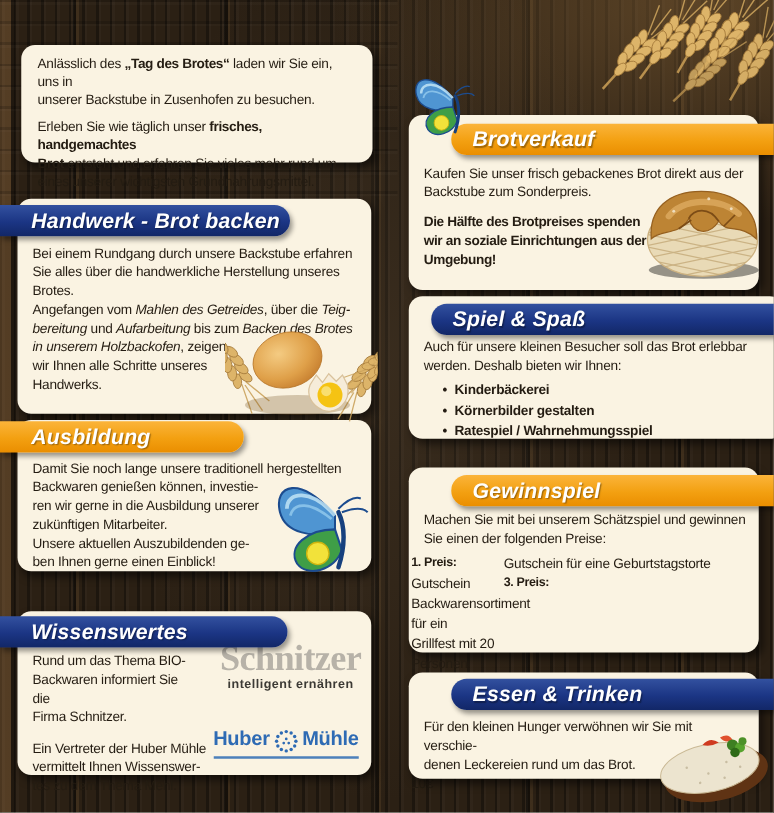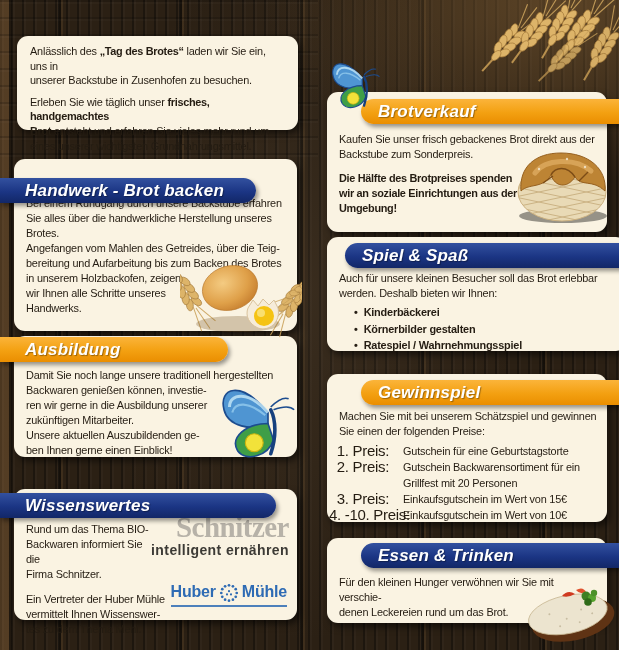--- a/index.html
+++ b/index.html
@@ -18,43 +18,43 @@
   .hgrain{position:absolute;left:0;top:0;width:318px;height:160px;pointer-events:none;
     background:repeating-linear-gradient(180deg, rgba(0,0,0,.30) 0 2px, rgba(255,255,255,.03) 2px 4px, rgba(0,0,0,0) 4px 17px);
     opacity:.55;}
   .card{
     position:absolute; background:#faf3e2; border-radius:11px;
     box-shadow:3px 4px 7px rgba(0,0,0,.55);
     color:#241c12; z-index:1;
   }
   .txt{margin:0; font-size:10.9px; line-height:15px; letter-spacing:-.2px; white-space:pre-line;}
   .b{font-weight:bold; letter-spacing:-.3px;}
-  .i{}
+  .i{font-style:italic;}
   .banner{
     position:absolute; height:25px; line-height:25px; z-index:3;
     color:#fff; font-size:17px; font-weight:bold; font-style:italic; letter-spacing:.2px;
     text-shadow:1px 1px 1px rgba(0,0,0,.35);
     box-shadow:2px 3px 4px rgba(0,0,0,.4);
     white-space:nowrap;
   }
   .banner.blue{background:linear-gradient(180deg,#33519f 0%,#1b3584 55%,#122767 100%);}
   .banner.orange{background:linear-gradient(180deg,#fbb43a 0%,#f3a011 55%,#ea8e00 100%);}
   .banner.left{left:0; border-radius:0 13px 13px 0; padding-left:25px; padding-right:20px;}
   .banner.right{border-radius:13px 0 0 13px; right:0; padding-left:17px;}
   .bullets{margin:3px 0 0 15px; padding:0; list-style:none;}
   .bullets li{font-weight:bold; font-size:10.9px; line-height:16.5px; letter-spacing:-.2px;}
   .bullets li::before{content:"•"; margin-right:6px; font-weight:bold;}
   .prizes{display:grid; grid-template-columns:68px 1fr; column-gap:6px; row-gap:0; margin-top:4px;}
-  .prizes .plabel{font-weight:normal; text-align:center; font-size:15px; line-height:16px; letter-spacing:-.3px; white-space:nowrap;}
+  .prizes .plabel{font-weight:bold; text-align:left; font-size:10px; line-height:16px; letter-spacing:-.3px; white-space:nowrap;}
   .prizes .ptext{font-size:10.9px; line-height:16px; letter-spacing:-.2px; white-space:pre-line;}
   .illu{position:absolute; z-index:4;}
   
   .schnitzer{position:absolute; right:8px; top:24px; text-align:right; z-index:2;}
   .schnitzer .word{font-family:"Liberation Serif", serif; font-size:29px; line-height:28px; color:#b7b2a8; letter-spacing:-.5px; font-weight:bold;text-align:right;}
-  .schnitzer .tag{font-size:14px; font-weight:bold; color:#3c3a35; letter-spacing:.4px; margin-top:1px;text-align:center;}
+  .schnitzer .tag{font-size:10px; font-weight:bold; color:#3c3a35; letter-spacing:.4px; margin-top:1px;text-align:center;}
   .huber{position:absolute; right:10px; bottom:13px; display:flex; align-items:flex-start; gap:3px;
     color:#2e6bb4; font-weight:bold; font-size:16px; letter-spacing:-.2px; border-bottom:2px solid rgba(46,107,180,.85); padding-bottom:2px;}
 </style>
 </head>
 <body>
 
 <div class="page">
   <div class="hgrain"></div>
 
   <svg width="0" height="0" style="position:absolute" aria-hidden="true">
@@ -115,42 +115,42 @@
   <section class="card" style="left:14px;top:159px;width:283px;height:172px">
     <p class="txt" style="padding:37px 12px 0 12px"><span>Bei einem Rundgang durch unsere Backstube erfahren
 Sie alles über die handwerkliche Herstellung unseres
 Brotes.
 Angefangen vom </span><span class="i">Mahlen des Getreides</span><span>, über die </span><span class="i">Teig-
 bereitung</span><span> und </span><span class="i">Aufarbeitung</span><span> bis zum </span><span class="i">Backen des Brotes
 in unserem Holzbackofen</span><span>, zeigen
 wir Ihnen alle Schritte unseres
 Handwerks.</span></p>
   </section>
-  <div class="banner blue left" style="top:178px;width:256px;box-sizing:border-box"><span>Handwerk - Brot backen</span></div>
+  <div class="banner blue left" style="top:164px;width:232px;box-sizing:border-box"><span>Handwerk - Brot backen</span></div>
 
   <svg class="illu" style="left:180px;top:250px" width="122" height="88" viewBox="0 0 122 88">
     <use href="#ear" transform="translate(16,58) rotate(150) scale(0.95)"></use>
     <use href="#ear" transform="translate(103,64) rotate(-145) scale(0.95)"></use>
     <use href="#ear" transform="translate(112,48) rotate(-120) scale(0.8)" opacity="0.9"></use>
     <ellipse cx="58" cy="74" rx="42" ry="8" fill="rgba(110,75,25,0.28)"></ellipse>
     <ellipse cx="50" cy="38" rx="28" ry="22" transform="rotate(-16 50 38)" fill="url(#eggGrad)" stroke="#b5762a" stroke-width="0.6"></ellipse>
     <path d="M68,58 l5,-8 5,6 5,-7 6,6 5,-5 4,8 C101,72 89,82 78,78 C69,74 65,66 68,58 Z" fill="#f6ecd9" stroke="#d9c29c" stroke-width="1"></path>
     <circle cx="84" cy="66" r="10" fill="#f5c313"></circle>
     <circle cx="81" cy="63" r="4" fill="#fae27a" opacity="0.9"></circle>
   </svg>
 
   <section class="card" style="left:14px;top:336px;width:283px;height:121px">
     <p class="txt" style="padding:32px 12px 0 12px"><span>Damit Sie noch lange unsere traditionell hergestellten
 Backwaren genießen können, investie-
 ren wir gerne in die Ausbildung unserer
 zukünftigen Mitarbeiter.
 Unsere aktuellen Auszubildenden ge-
 ben Ihnen gerne einen Einblick!</span></p>
   </section>
-  <div class="banner orange left" style="top:337px;width:228px;box-sizing:border-box"><span>Ausbildung</span></div>
+  <div class="banner orange left" style="top:337px;width:195px;box-sizing:border-box"><span>Ausbildung</span></div>
   <svg class="illu" style="left:213px;top:374px" width="88" height="88" viewBox="0 0 64 64">
     <use href="#bf" transform="translate(2,2)"></use>
   </svg>
 
   <section class="card" style="left:14px;top:489px;width:283px;height:131px">
     <p class="txt" style="padding:33px 12px 0 12px;width:155px;box-sizing:border-box"><span>Rund um das Thema BIO-
 Backwaren informiert Sie die
 Firma Schnitzer.</span></p>
     <p class="txt" style="padding:10px 12px 0 12px;width:170px;box-sizing:border-box"><span>Ein Vertreter der Huber Mühle
 vermittelt Ihnen Wissenswer-
@@ -176,21 +176,21 @@
             <circle cx="3.6" cy="6.8" r="1.5"></circle>
             <circle cx="6.7" cy="3.7" r="1.5"></circle>
           <circle cx="11" cy="9" r="1.2"></circle>
             <circle cx="8.8" cy="12.6" r="1.2"></circle>
             <circle cx="13.2" cy="12.6" r="1.2"></circle>
         </g>
       </svg>
       <span>Mühle</span>
     </div>
   </section>
-  <div class="banner blue left" style="top:493px;width:276px;box-sizing:border-box"><span>Wissenswertes</span></div>
+  <div class="banner blue left" style="top:493px;width:230px;box-sizing:border-box"><span>Wissenswertes</span></div>
 
   <section class="card" style="left:327px;top:92px;width:280px;height:140px">
     <p class="txt" style="padding:40px 10px 0 12px"><span>Kaufen Sie unser frisch gebackenes Brot direkt aus der
 Backstube zum Sonderpreis.</span></p>
     <p class="txt b" style="padding:9px 0 0 12px;width:205px"><span>Die Hälfte des Brotpreises spenden
 wir an soziale Einrichtungen aus der
 Umgebung!</span></p>
   </section>
   <div class="banner orange right" style="top:99px;width:274px;box-sizing:border-box"><span>Brotverkauf</span></div>
   <svg class="illu" style="left:326px;top:53px" width="58" height="58" viewBox="0 0 64 64">
@@ -228,21 +228,20 @@
     </ul>
   </section>
   <div class="banner blue right" style="top:243px;width:290px;box-sizing:border-box"><span>Spiel &amp; Spaß</span></div>
 
   <section class="card" style="left:327px;top:374px;width:280px;height:148px">
     <p class="txt" style="padding:35px 10px 0 12px"><span>Machen Sie mit bei unserem Schätzspiel und gewinnen
 Sie einen der folgenden Preise:</span></p>
     <div class="prizes" style="margin-left:2px">
       <div class="plabel">1. Preis:</div>
       <div class="ptext">Gutschein für eine Geburtstagstorte</div>
-      <div class="plabel">2. Preis:</div>
       <div class="ptext">Gutschein Backwarensortiment für ein
 Grillfest mit 20 Personen</div>
       <div class="plabel">3. Preis:</div>
       <div class="ptext">Einkaufsgutschein im Wert von 15€</div>
       <div class="plabel">4. -10. Preis:</div>
       <div class="ptext">Einkaufsgutschein im Wert von 10€</div>
     </div>
   </section>
   <div class="banner orange right" style="top:380px;width:274px;box-sizing:border-box"><span>Gewinnspiel</span></div>
 

